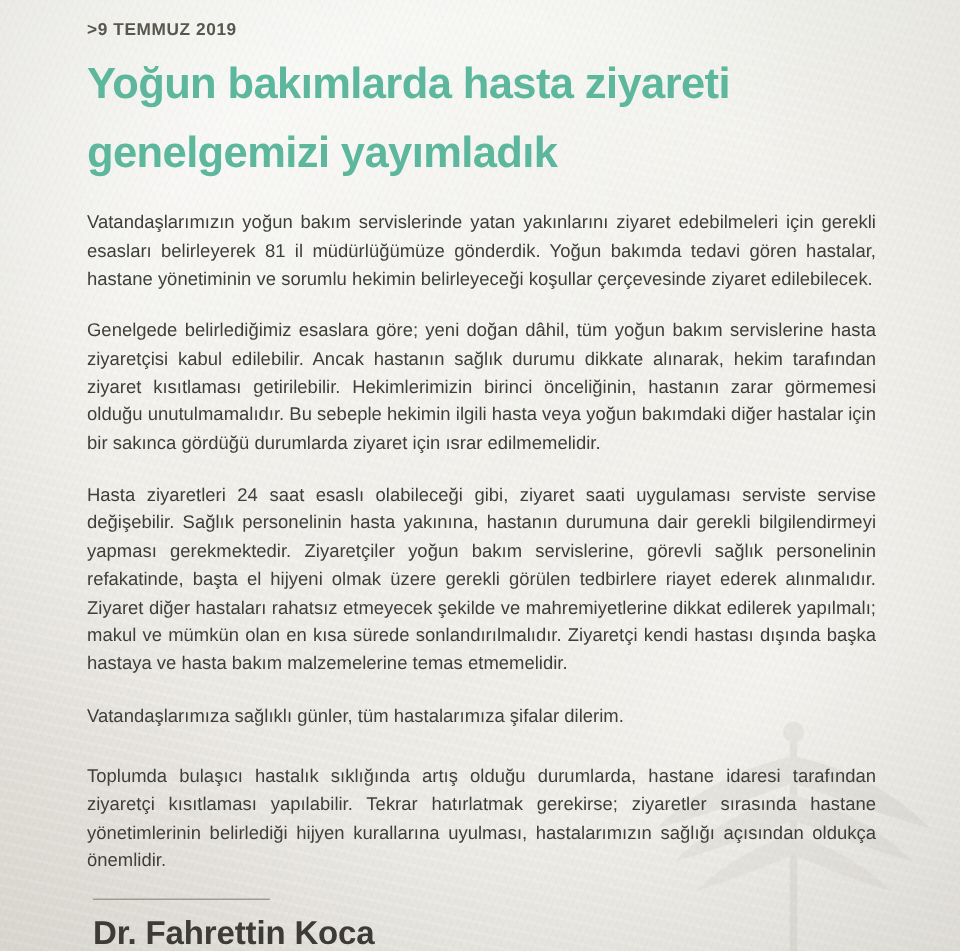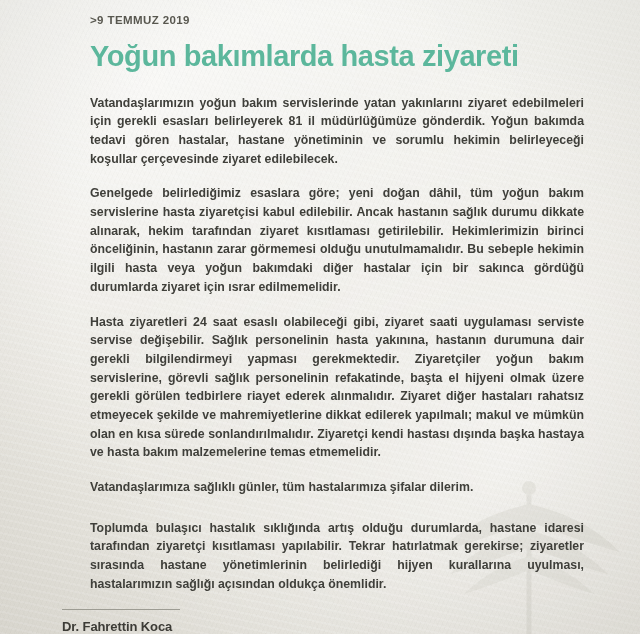--- a/index.html
+++ b/index.html
@@ -46,21 +46,21 @@
     right: 6px;
     bottom: -10px;
     width: 210px;
     height: 170px;
     opacity: 0.22;
     pointer-events: none;
   }
   .content {
     position: relative;
     z-index: 3;
-    padding: 14px 56px 0 90px;
+    padding: 14px 56px 0 58px;
     box-sizing: border-box;
   }
   .date {
     font-size: 11.5px;
     letter-spacing: 0.4px;
     color: #58574f;
     font-weight: 700;
     margin: 0 0 14px 0;
   }
   h1.title {
@@ -75,39 +75,38 @@
     display: block;
     margin-top: 12px;
   }
   p.para {
     margin: 0 0 16px 0;
     font-size: 12.3px;
     line-height: 1.52;
     color: #3f3f3a;
     text-align: justify;
     letter-spacing: 0.01px;
-    font-weight: bold;
   }
   p.para.last {
     margin-bottom: 22px;
   }
   .signature {
     position: relative;
     z-index: 3;
     padding: 0 56px 0 62px;
     margin-top: 4px;
   }
   .sig-rule {
     width: 118px;
     height: 1px;
     background: #9d9c93;
     margin-bottom: 9px;
   }
   .sig-name {
-    font-size: 13px;
+    font-size: 22px;
     font-weight: 700;
     color: #3c3b36;
     letter-spacing: -0.1px;
     margin-bottom: 5px;
   }
 </style>
 </head>
 <body>
 
 <div class="page">
@@ -124,20 +123,21 @@
       <path d="M105 82 C 130 90, 152 102, 170 120 C 144 112, 124 104, 105 96 Z" fill="#ccccc2" stroke="none"></path>
       <circle cx="105" cy="14" r="7" fill="#c2c1b6" stroke="none"></circle>
     </g>
   </svg>
 
   <div class="content">
     <div class="date">&gt;9 TEMMUZ 2019</div>
 
     <h1 class="title">
       <span class="line">Yoğun bakımlarda hasta ziyareti</span>
+      <span class="line">genelgemizi yayımladık</span>
     </h1>
 
     <p class="para">Vatandaşlarımızın yoğun bakım servislerinde yatan yakınlarını ziyaret edebilmeleri için gerekli esasları belirleyerek 81 il müdürlüğümüze gönderdik. Yoğun bakımda tedavi gören hastalar, hastane yönetiminin ve sorumlu hekimin belirleyeceği koşullar çerçevesinde ziyaret edilebilecek.</p>
     <p class="para">Genelgede belirlediğimiz esaslara göre; yeni doğan dâhil, tüm yoğun bakım servislerine hasta ziyaretçisi kabul edilebilir. Ancak hastanın sağlık durumu dikkate alınarak, hekim tarafından ziyaret kısıtlaması getirilebilir. Hekimlerimizin birinci önceliğinin, hastanın zarar görmemesi olduğu unutulmamalıdır. Bu sebeple hekimin ilgili hasta veya yoğun bakımdaki diğer hastalar için bir sakınca gördüğü durumlarda ziyaret için ısrar edilmemelidir.</p>
     <p class="para">Hasta ziyaretleri 24 saat esaslı olabileceği gibi, ziyaret saati uygulaması serviste servise değişebilir. Sağlık personelinin hasta yakınına, hastanın durumuna dair gerekli bilgilendirmeyi yapması gerekmektedir. Ziyaretçiler yoğun bakım servislerine, görevli sağlık personelinin refakatinde, başta el hijyeni olmak üzere gerekli görülen tedbirlere riayet ederek alınmalıdır. Ziyaret diğer hastaları rahatsız etmeyecek şekilde ve mahremiyetlerine dikkat edilerek yapılmalı; makul ve mümkün olan en kısa sürede sonlandırılmalıdır. Ziyaretçi kendi hastası dışında başka hastaya ve hasta bakım malzemelerine temas etmemelidir.</p>
     <p class="para last">Vatandaşlarımıza sağlıklı günler, tüm hastalarımıza şifalar dilerim.</p>
     <p class="para">Toplumda bulaşıcı hastalık sıklığında artış olduğu durumlarda, hastane idaresi tarafından ziyaretçi kısıtlaması yapılabilir. Tekrar hatırlatmak gerekirse; ziyaretler sırasında hastane yönetimlerinin belirlediği hijyen kurallarına uyulması, hastalarımızın sağlığı açısından oldukça önemlidir.</p>
   </div>
 
   <div class="signature">

